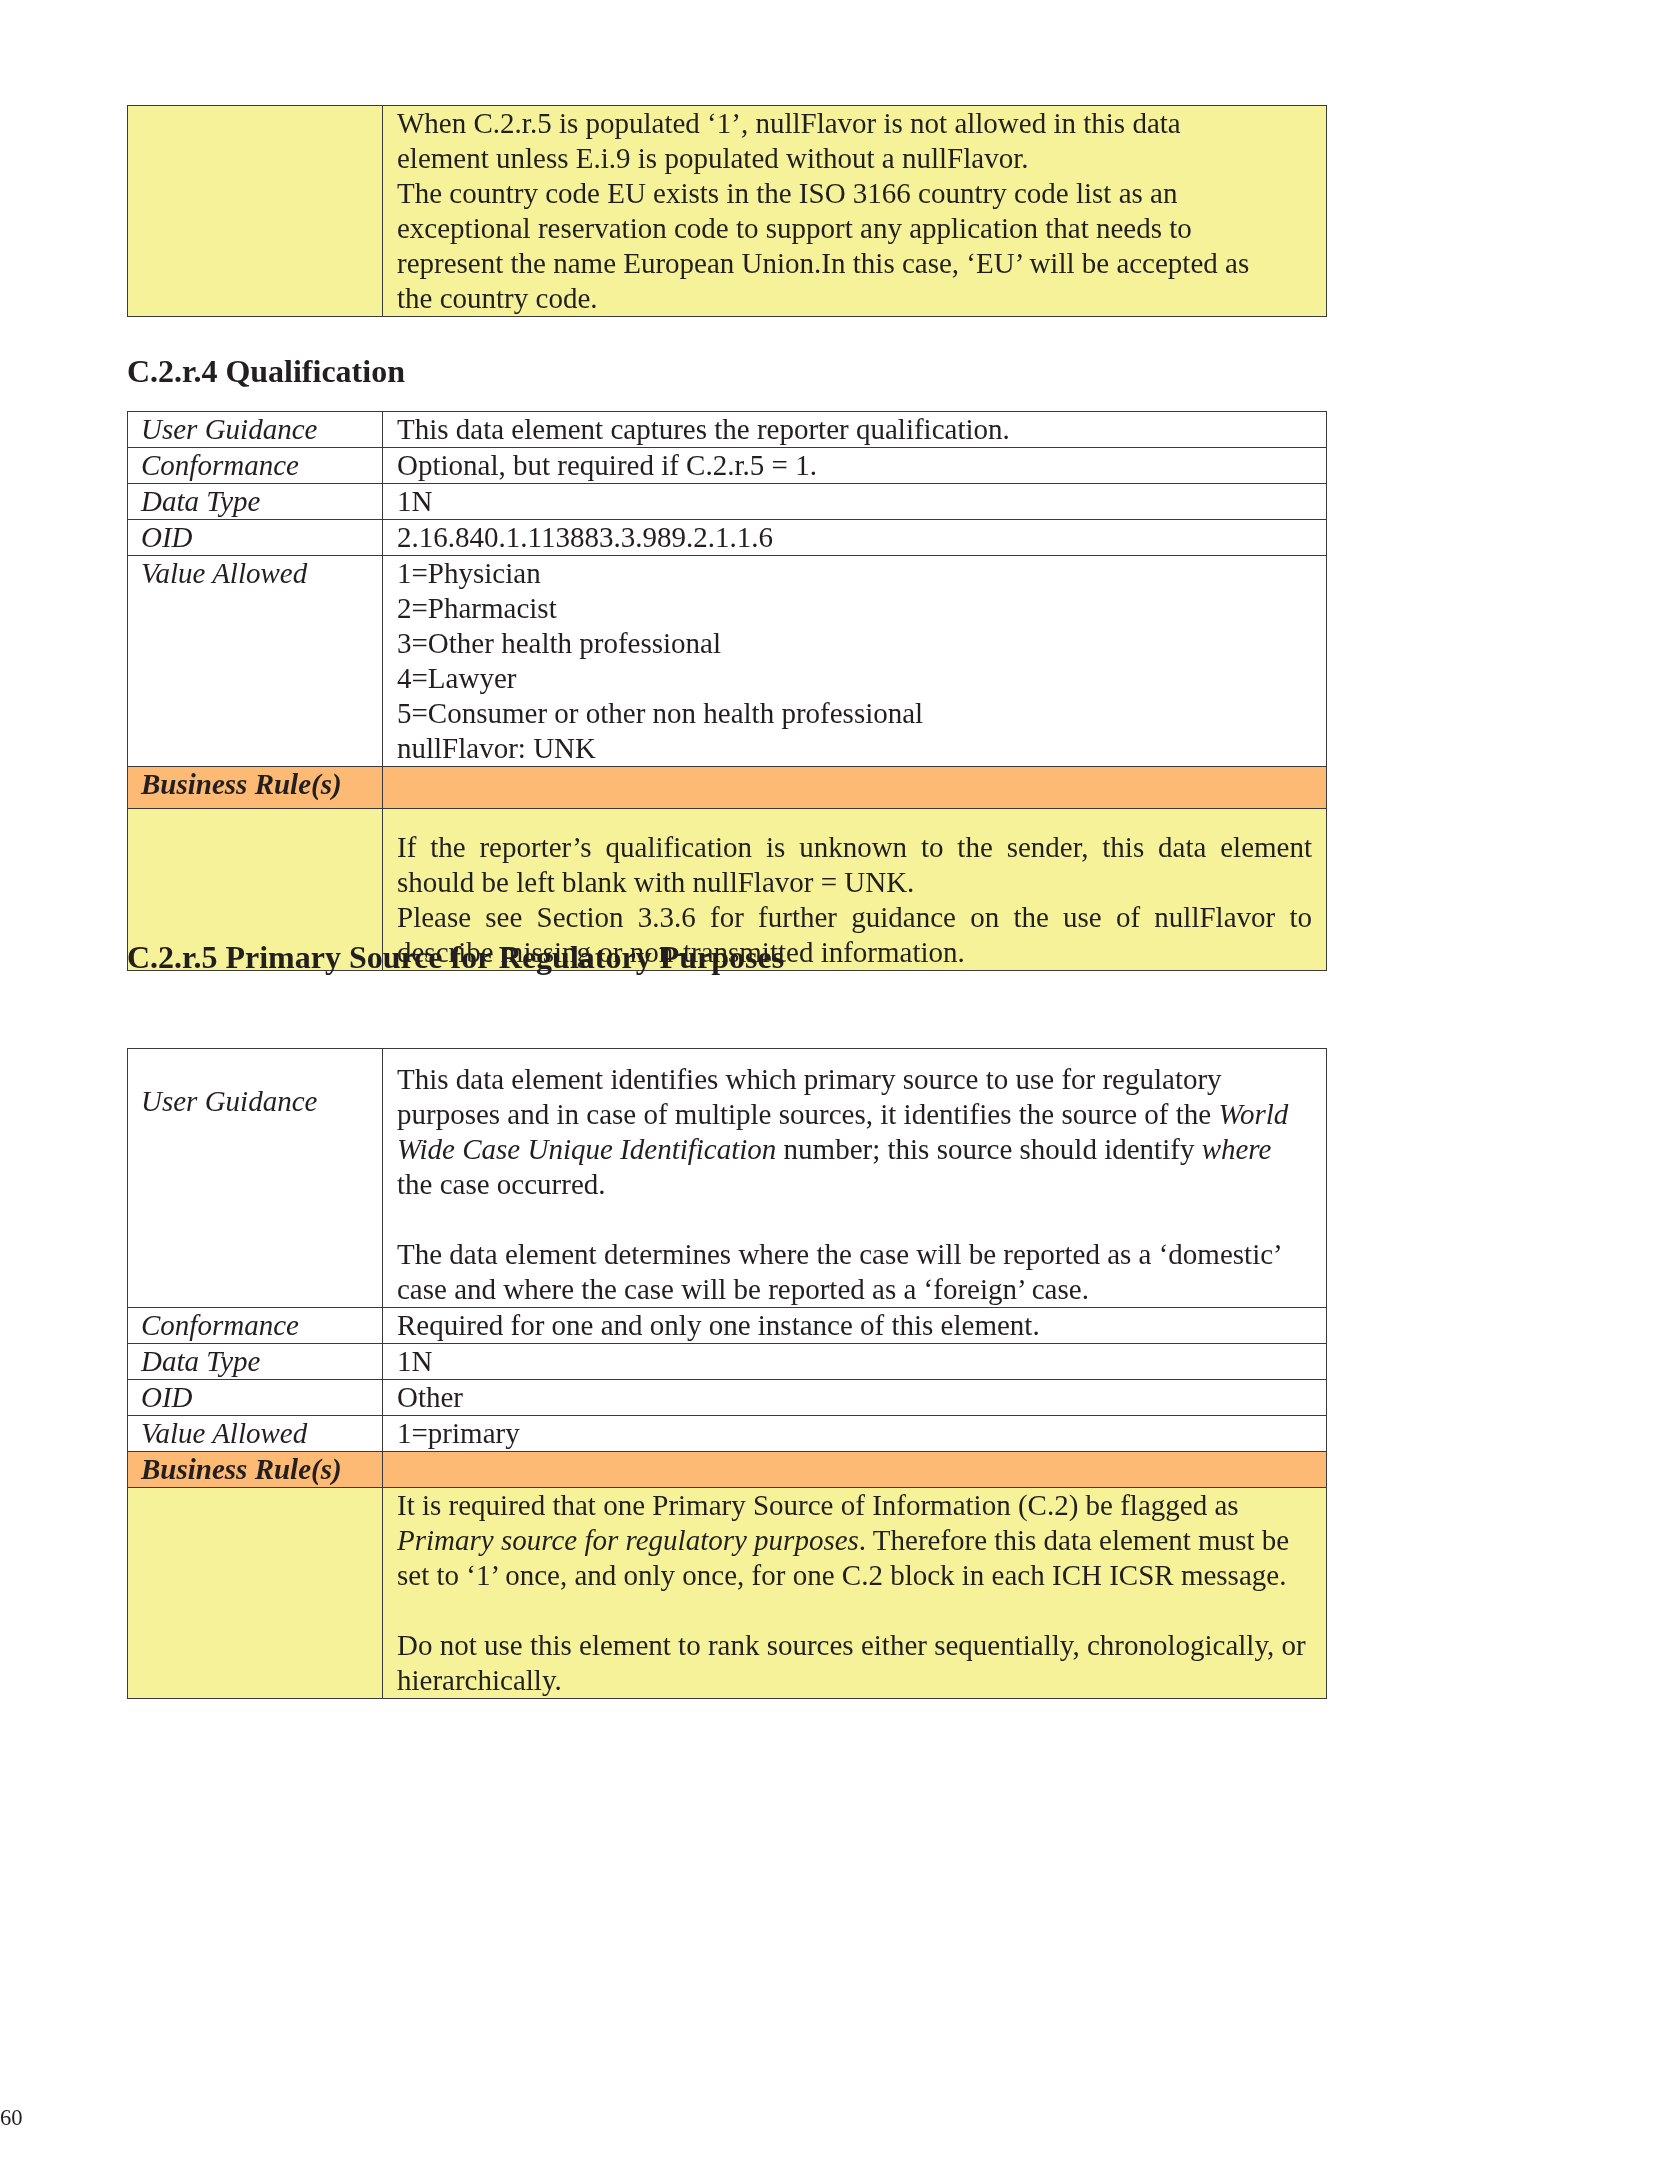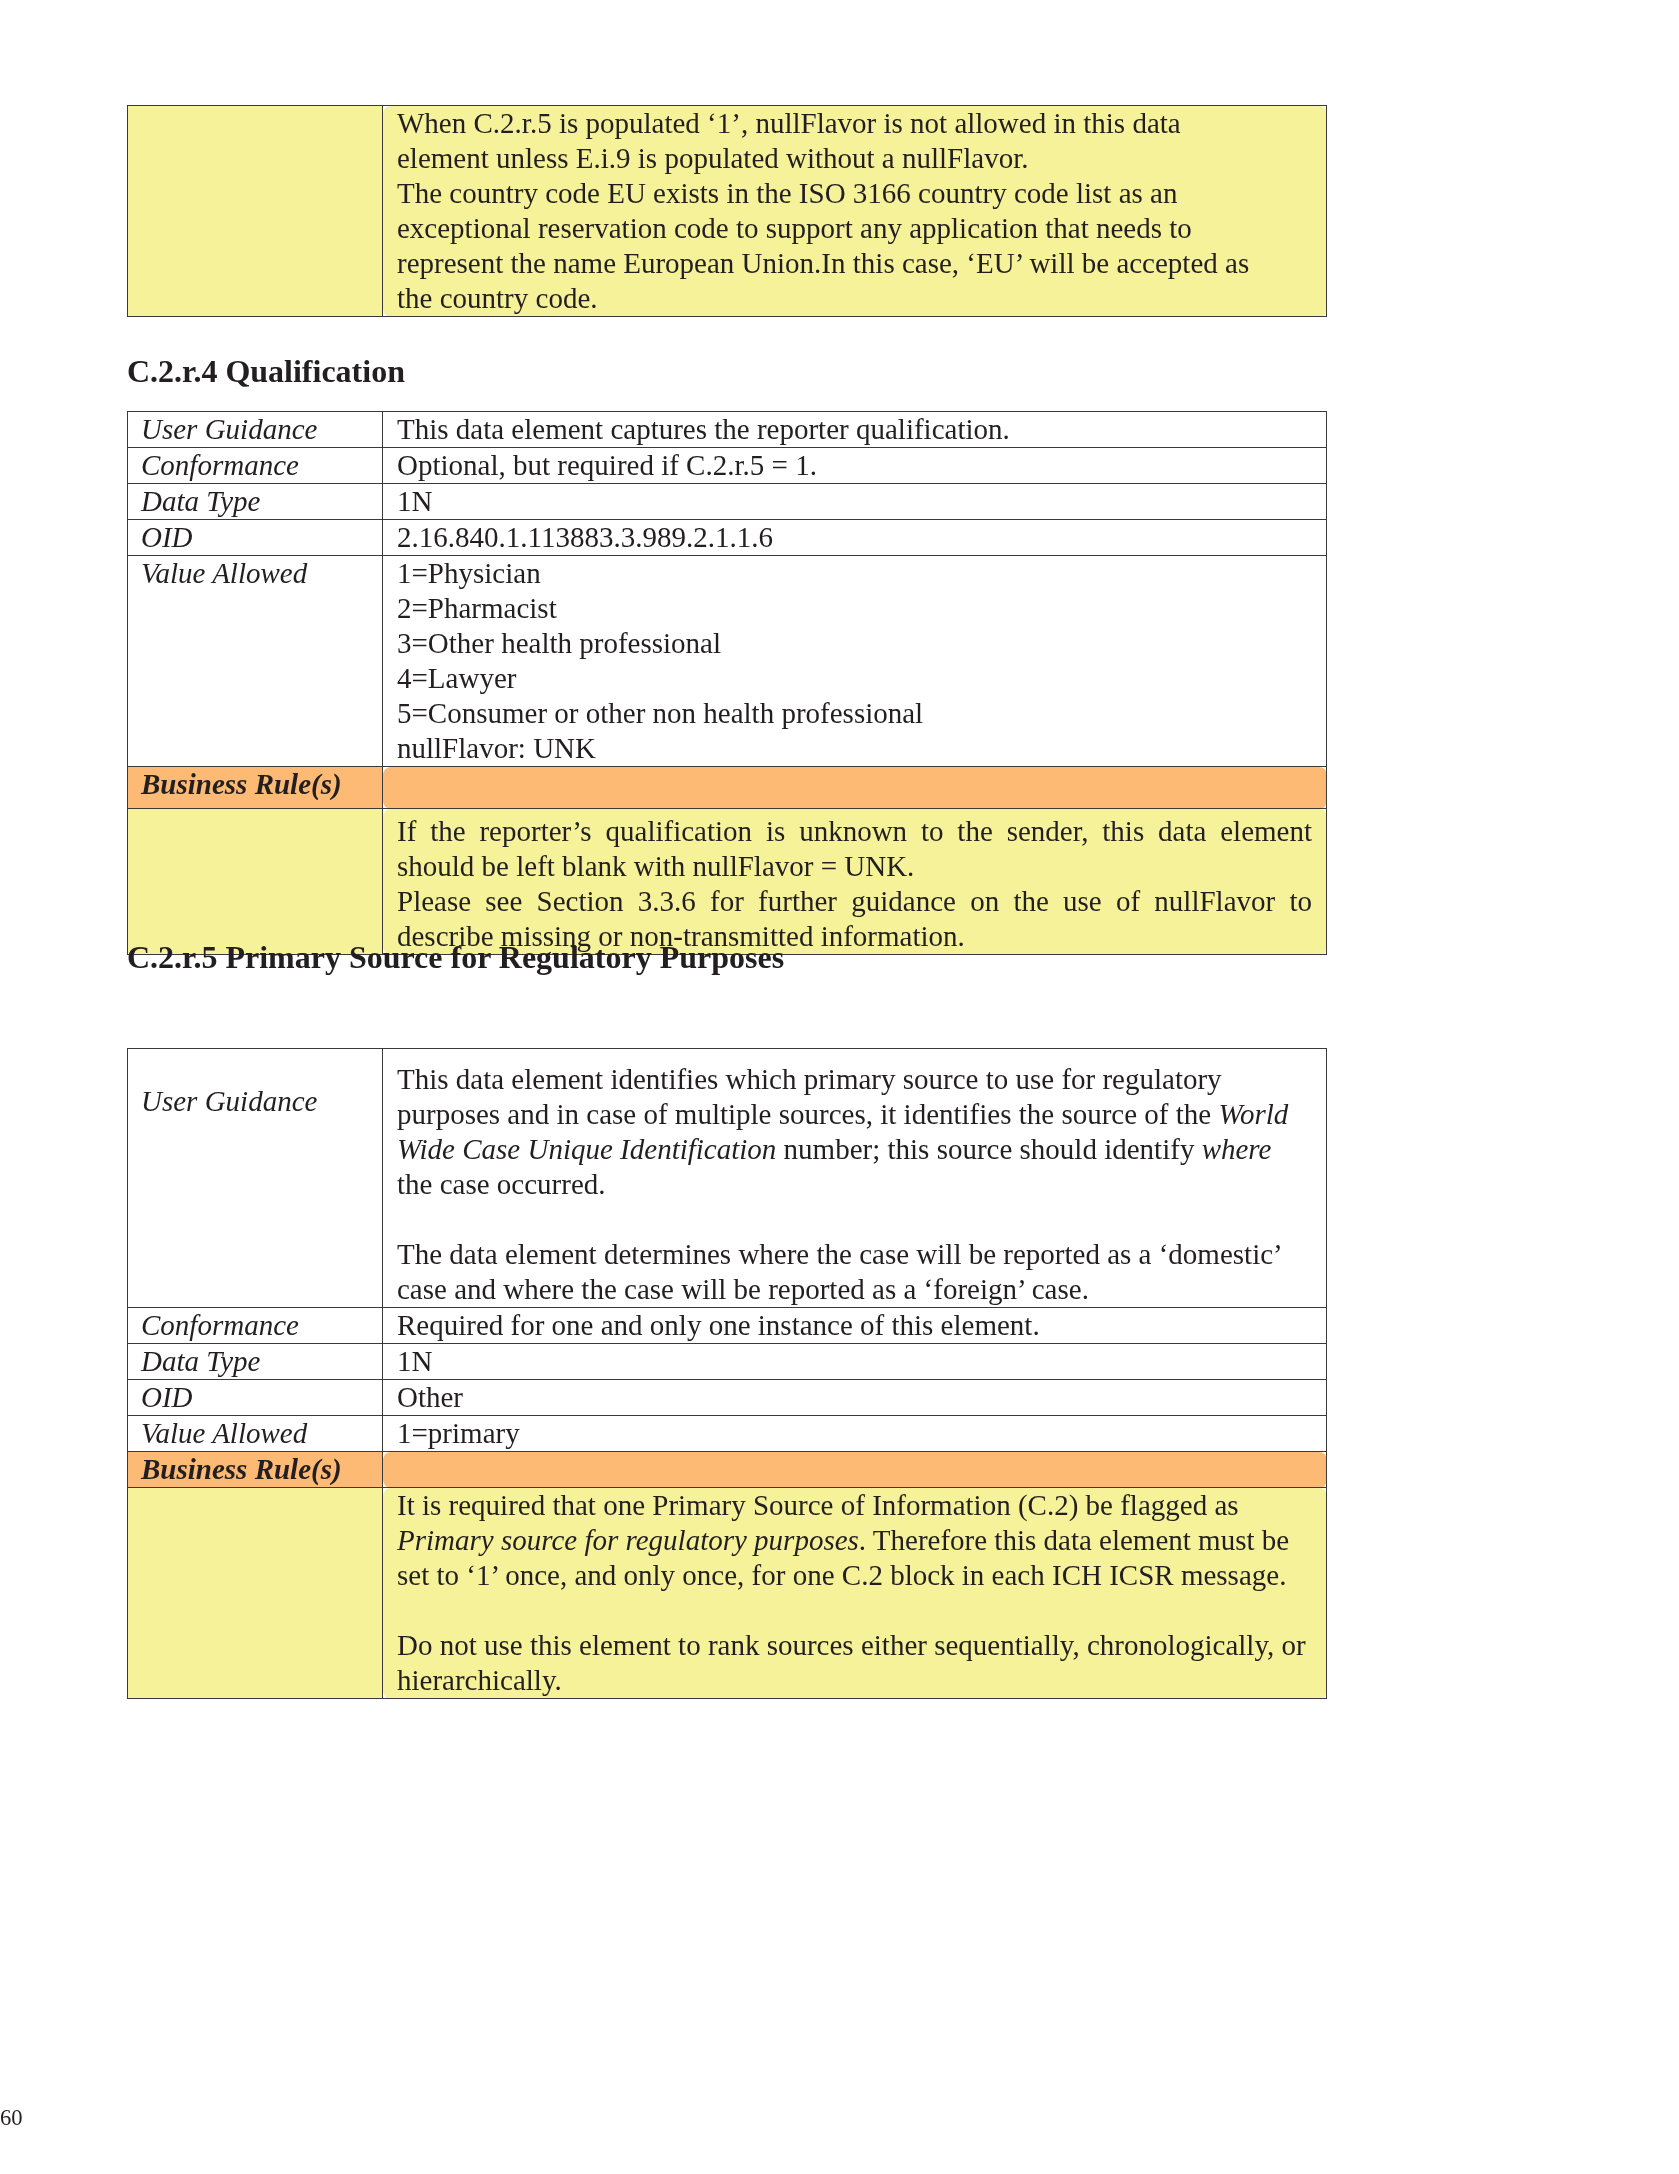--- a/index.html
+++ b/index.html
@@ -1,20 +1,20 @@
 <!DOCTYPE html>
 <html style="font-size:15px"><head>
 <meta charset="utf-8">
 <style>
   html, body { margin:0; padding:0; background:#ffffff; }
   body { width:1680px; height:2174px; position:relative; font-family:"Liberation Serif","DejaVu Serif",serif; color:#231f20; }
   .tbl { position:absolute; left:127px; width:1200px; border-collapse:collapse; table-layout:fixed; font-size:29px; line-height:35px; }
   .tbl td { border:1.9px solid #3a3a3a; vertical-align:top; padding:0 13px; }
   .tbl td.lbl { width:228px;font-style:italic; }
-  .tbl td.val { padding-left:14px; padding-right:14px;border-radius:8px; }
+  .tbl td.val { padding-left:14px; padding-right:14px; }
   .light { background:#f6f29a; }
   .bright { background:#fdba74; }
   .bold { font-weight:bold; }
   .justify { text-align:justify; }
   .heading { position:absolute; left:127px; font-size:32px; font-weight:bold; line-height:35px; }
   .page-num { position:absolute; left:0; width:1680px; top:2105px; text-align:left; font-size:22.6px; }
   .line { display:block; }
   .gap { display:block; height:35px; }
 </style>
 </head>
@@ -66,21 +66,21 @@
       <span class="line">5=Consumer or other non health professional</span>
       <span class="line">nullFlavor: UNK</span>
     </td>
   </tr>
   <tr>
     <td class="lbl bright bold" style="height:41px;">Business Rule(s)</td>
     <td class="val bright"></td>
   </tr>
   <tr>
     <td class="lbl light"></td>
-    <td class="val light justify" style="padding-top:5px;">
+    <td class="val light justify" style="padding-top:21px;">
       <span class="line">If the reporter’s qualification is unknown to the sender, this data element should be left blank with nullFlavor = UNK.</span>
       <span class="line">Please see Section 3.3.6 for further guidance on the use of nullFlavor to describe missing or non-transmitted information.</span>
     </td>
   </tr>
 </tbody>
   </table>
 
 <div class="heading" style="top:940px;">C.2.r.5 Primary Source for Regulatory Purposes</div>
 
 <table class="tbl" style="top:1048px;">

